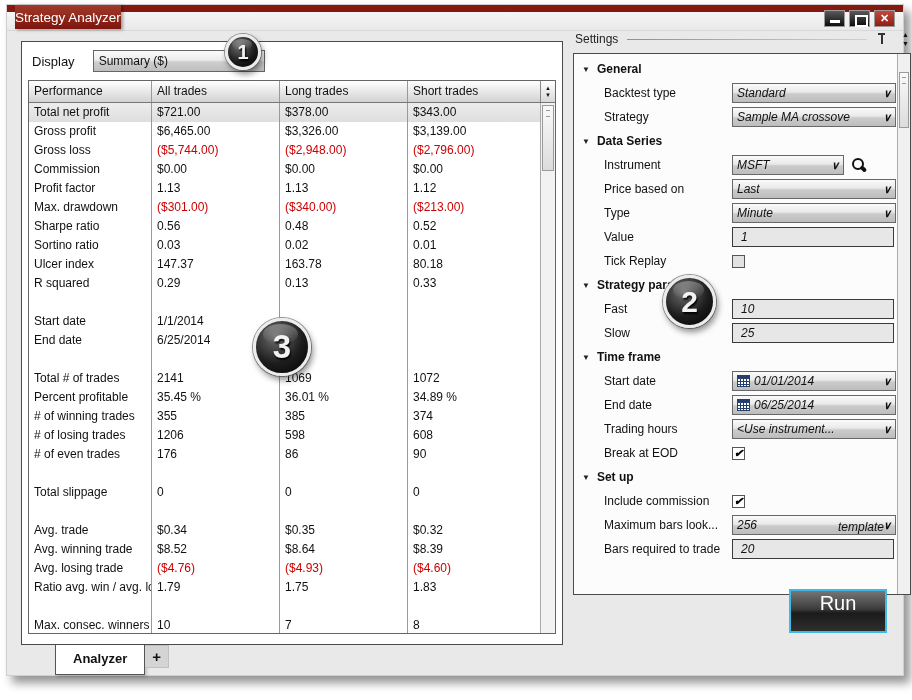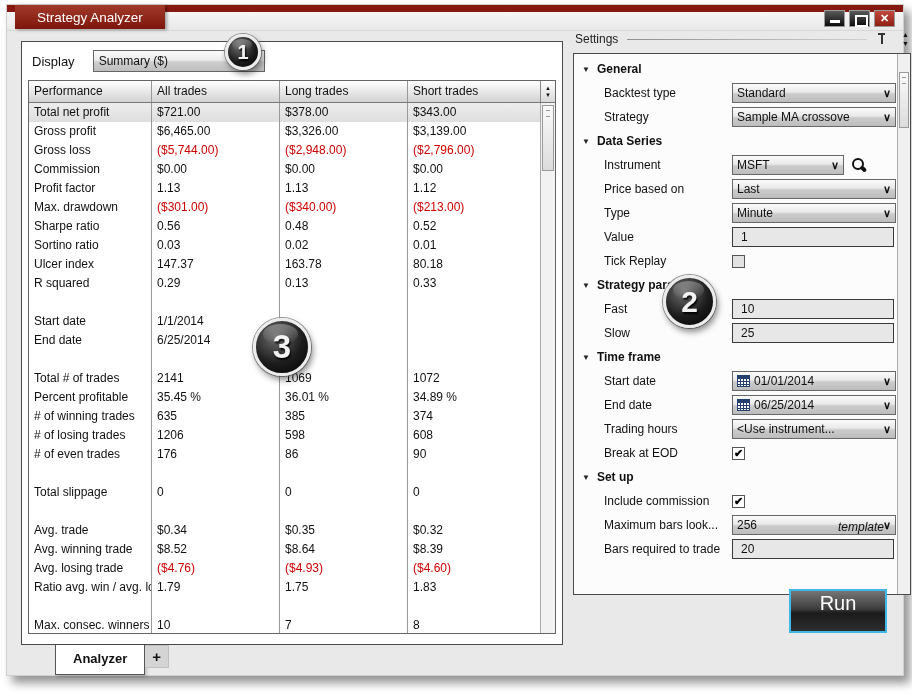--- a/index.html
+++ b/index.html
@@ -9,21 +9,21 @@
 
   
   .window { position:absolute; left:6px; top:4px; width:898px; height:672px;
     background:#e9e9e9; border:1px solid #cfcfcf;
     box-shadow:6px 7px 9px rgba(0,0,0,.42); }
 
   
   .titlebar { position:relative; height:26px; background:linear-gradient(#fbfbfb,#e9e9e9);
     border-bottom:1px solid #d8d8d8; }
   .red-band { position:absolute; left:0; top:0; right:0; height:7px; background:#86190f; }
-  .title-tab { position:absolute; left:8px; top:0; height:24px; padding:0 22px;
+  .title-tab { position:absolute; left:8px; top:0; height:24px; padding:0 0;
     background:linear-gradient(#a23a2b,#7d150c); color:#fff; font-size:13.5px;
     line-height:25px; box-shadow:2px 1px 3px rgba(0,0,0,.35); }
   .win-controls { position:absolute; right:8px; top:5px; display:flex; gap:4px; }
   .win-btn { width:21px; height:17px; border:1px solid #9a9a9a;
     background:linear-gradient(#5a5a5a,#0d0d0d); position:relative; cursor:pointer; }
   .win-btn.min::after { content:""; position:absolute; left:5px; bottom:3px; width:10px; height:3px; background:#fff; }
   .win-btn.max::after { content:""; position:absolute; left:5px; top:4px; width:9px; height:8px; border:2px solid #fff; }
   .win-btn.close { background:linear-gradient(#c4473c,#8e1f14); color:#fff;
     font-size:11px; font-weight:bold; text-align:center; line-height:15px; }
 
@@ -84,21 +84,21 @@
     background:linear-gradient(#fafafa,#dcdcdc); border:1px solid #9a9a9a; cursor:grab; }
   .s-thumb::after { content:""; position:absolute; left:2px; right:2px; top:4px; height:5px;
     border-top:1px solid #999; border-bottom:1px solid #999; }
   .settings-list { position:absolute; left:0; top:3px; right:14px; bottom:0;
     display:flex; flex-direction:column; }
   .s-row { display:flex; align-items:center; height:24px; flex:0 0 24px;
     font-size:12px; padding-left:30px; }
   .s-row.section { padding-left:8px; font-weight:bold; gap:7px; }
   .collapse-icon { font-size:8px; color:#222; }
   .s-label { flex:1; overflow:hidden; white-space:nowrap; padding-right:4px; }
-  .s-ctrl { width:164px; flex:0 0 164px; display:flex; align-items:center; }
+  .s-ctrl { width:164px; flex:0 0 164px; display:flex; align-items:center;font-style:italic; }
   .s-dd { height:20px; flex:1; border:1px solid #686868; display:flex; align-items:center;
     padding:0 4px; font-size:12px; cursor:pointer;
     background:linear-gradient(#fbfbfb 0%,#e9e9e9 45%,#cbcbcb 55%,#bdbdbd 100%); }
   .s-dd.narrow { flex:0 0 112px; }
   .s-input { height:20px; width:162px; background:#e7e7e7; border:1px solid #3a3a3a;
     font-size:12px; line-height:18px; padding-left:8px; overflow:hidden; white-space:nowrap; cursor:text; }
   .checkbox { width:13px; height:13px; border:1px solid #555; background:#e2e2e2;
     cursor:pointer; position:relative; font-size:11px; line-height:11px; text-align:center; color:#000; }
   .checkbox.checked { background:#fff; font-weight:bold; }
   .cal-icon { width:13px; height:12px; margin-right:4px; border:1px solid #26406e;
@@ -266,21 +266,21 @@
             <div class="t-cell c3">1072</div>
           </div>
           <div class="t-row">
             <div class="t-cell c0">Percent profitable</div>
             <div class="t-cell c1">35.45 %</div>
             <div class="t-cell c2">36.01 %</div>
             <div class="t-cell c3">34.89 %</div>
           </div>
           <div class="t-row">
             <div class="t-cell c0"># of winning trades</div>
-            <div class="t-cell c1">635</div>
+            <div class="t-cell c1">355</div>
             <div class="t-cell c2">385</div>
             <div class="t-cell c3">374</div>
           </div>
           <div class="t-row">
             <div class="t-cell c0"># of losing trades</div>
             <div class="t-cell c1">1206</div>
             <div class="t-cell c2">598</div>
             <div class="t-cell c3">608</div>
           </div>
           <div class="t-row">

